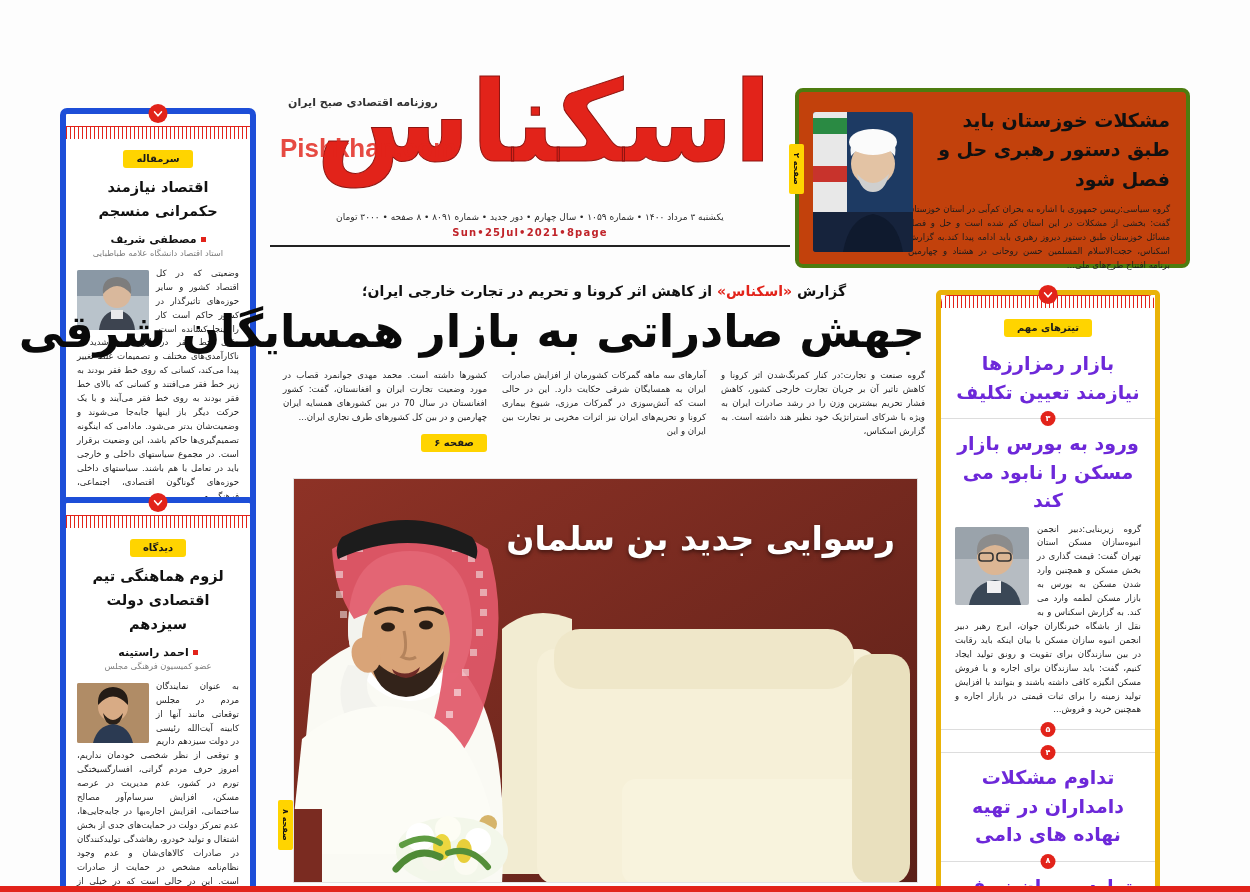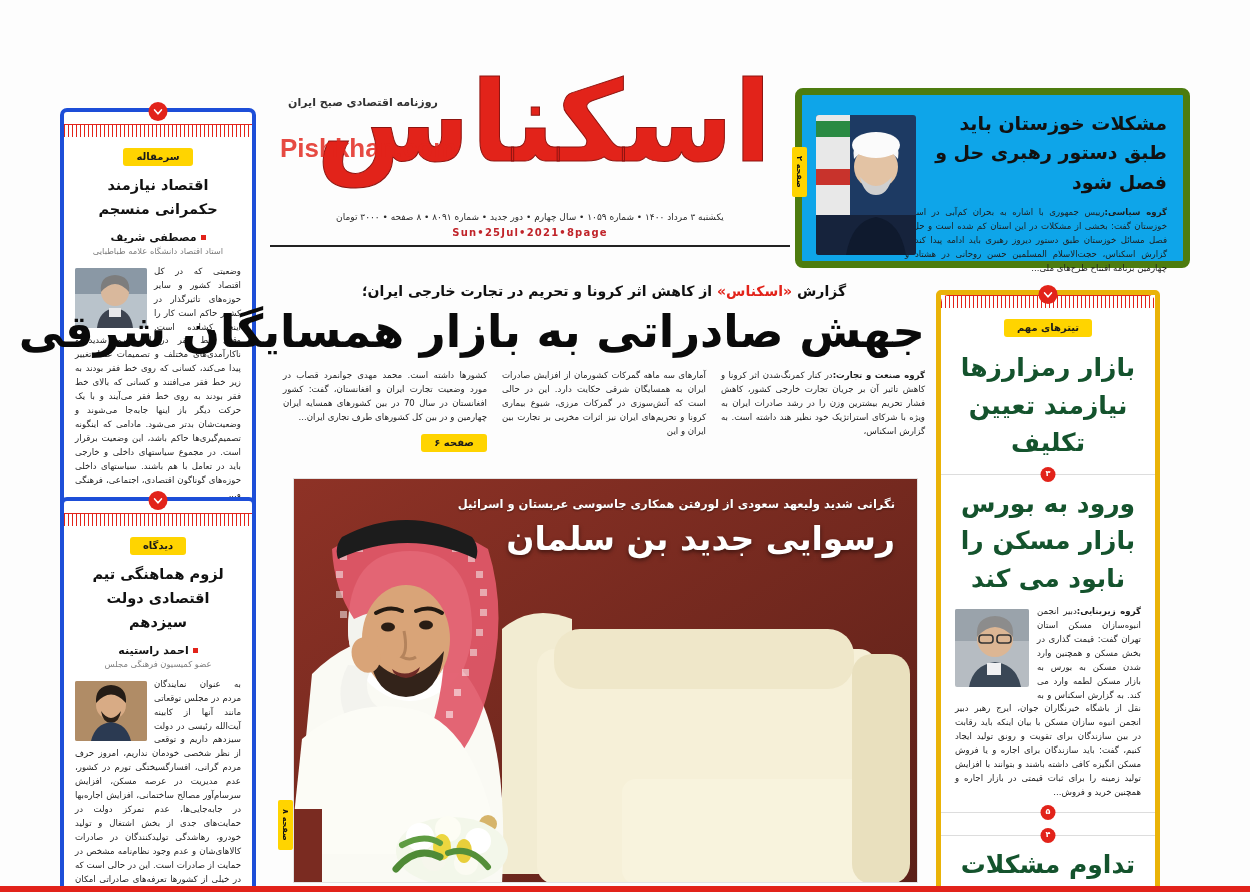--- a/index.html
+++ b/index.html
@@ -52,30 +52,30 @@
     background: repeating-linear-gradient(90deg,
        #e2231a 0px, #e2231a 1.5px, #ffffff 1.5px, #ffffff 4px);
     border-top: 1px solid #e2231a;
   }
   .body-text {
     font-size: 8.6px;
     line-height: 1.62;
     text-align: justify;
     color: #1c1c1c;
   }
-  .lead-in { font-weight: bold; }
+  .lead-in { font-weight: normal; }
   .cont-link {
     font-size: 9px; font-weight: bold; color: #111; margin-top: 4px;
   }
   .sq { display:inline-block; width:5px; height:5px; background:#e2231a; margin-left:4px; vertical-align:middle;}
   .side-card {
     position: absolute;
     width: 196px;
     left: 60px;
-    border: 4px solid #1d4ed8;
+    border: 6px solid #1d4ed8;
     border-radius: 7px;
     background: #fff;
     padding: 10px 11px 12px 11px;
   }
   .side-card .arrow-wrap {
     position: absolute; top: -10px; left: 50%; transform: translateX(-50%);
   }
   .side-card .comb-wrap { margin: 2px -11px 8px -11px; }
   .card-label-row { text-align: center; margin-bottom: 8px; }
   .side-title {
@@ -135,21 +135,21 @@
   }
   .date-line-en {
     text-align: center; font-size: 10px; color: #c0242a; margin-top: 5px;
     direction: ltr; letter-spacing: 1.2px; font-weight: bold;
   }
   .mast-rule { border-bottom: 2px solid #222; margin-top: 7px; }
 
   
   .tr-card {
     position: absolute; left: 795px; top: 88px; width: 395px; height: 180px;
-    border: 7px solid #4d7c0f; border-radius: 8px; background: #0ea5e9;
+    border: 4px solid #4d7c0f; border-radius: 8px; background: #c2410c;
     padding: 14px 16px 10px 16px;
   }
   .tr-title {
     font-size: 19px; font-weight: bold; line-height: 1.55; color: #111;
     text-align: right; width: 255px;
   }
   .tr-photo {
     position: absolute; left: 14px; top: 20px;
     width: 100px; height: 140px; border-radius: 3px; overflow: hidden;
   }
@@ -213,22 +213,22 @@
   }
   .rc .arrow-wrap { position:absolute; top:-10px; left:50%; transform:translateX(-50%); }
   .rc-comb { margin: 0; border-radius: 7px 7px 0 0; overflow: hidden; }
   .rc-head { text-align: center; padding: 8px 0 2px 0; }
   .rc-item { padding: 10px 14px 12px 14px; position: relative; }
   .rc-item + .rc-item { border-top: 1px solid #ddd; }
   .rc-item .dot-wrap {
     position: absolute; top: -8px; left: 50%; transform: translateX(-50%);
   }
   .rc-title {
-    text-align: center; font-size: 25px; font-weight: bold;
-    line-height: 1.5; color: #14532d; letter-spacing: -.3px;
+    text-align: center; font-size: 19px; font-weight: bold;
+    line-height: 1.5; color: #6d28d9; letter-spacing: -.3px;
   }
   .rc-photo {
     float: left; width: 74px; height: 78px; margin: 4px 8px 4px 0;
     border-radius: 2px; overflow: hidden;
   }
   .rc-body { margin-top: 8px; }
 
   .red-strip { position:absolute; left:0; bottom:0; width:100%; height:6px; background:#e2231a; }
 </style>
 </head>
@@ -436,21 +436,20 @@
         <circle cx="142" cy="380" r="12" fill="#f6f6ec"></circle>
         <circle cx="174" cy="384" r="12" fill="#fbfbf2"></circle>
         <ellipse cx="150" cy="368" rx="9" ry="13" fill="#ecd63f"></ellipse>
         <ellipse cx="172" cy="372" rx="8" ry="12" fill="#e8cf3b"></ellipse>
         <path d="M104 390 q20 -24 44 -12" stroke="#4f8a36" stroke-width="7" fill="none" stroke-linecap="round"></path>
         <path d="M110 366 q22 -12 38 -2" stroke="#5e9c42" stroke-width="6" fill="none" stroke-linecap="round"></path>
         <path d="M196 388 q-18 -22 -40 -14" stroke="#548f39" stroke-width="6" fill="none" stroke-linecap="round"></path>
       </g>
       <rect x="0" y="330" width="30" height="75" fill="#7a2b21"></rect>
     </svg>
-    <div class="photo-kicker">نگرانی شدید ولیعهد سعودی از لورفتن همکاری جاسوسی عربستان و اسرائیل</div>
     <div class="photo-head">رسوایی جدید بن سلمان</div>
   </div>
   <div class="side-tab" style="left:278px; top:800px;">صفحه ۸</div>
 
   <div class="rc">
     <div class="arrow-wrap">
       <div class="arrow-down">
         <svg width="9" height="9" viewBox="0 0 10 10">
             <path d="M1 3 L5 7.5 L9 3" fill="none" stroke="#fff" stroke-width="1.7" stroke-linecap="round"></path>
           </svg>

